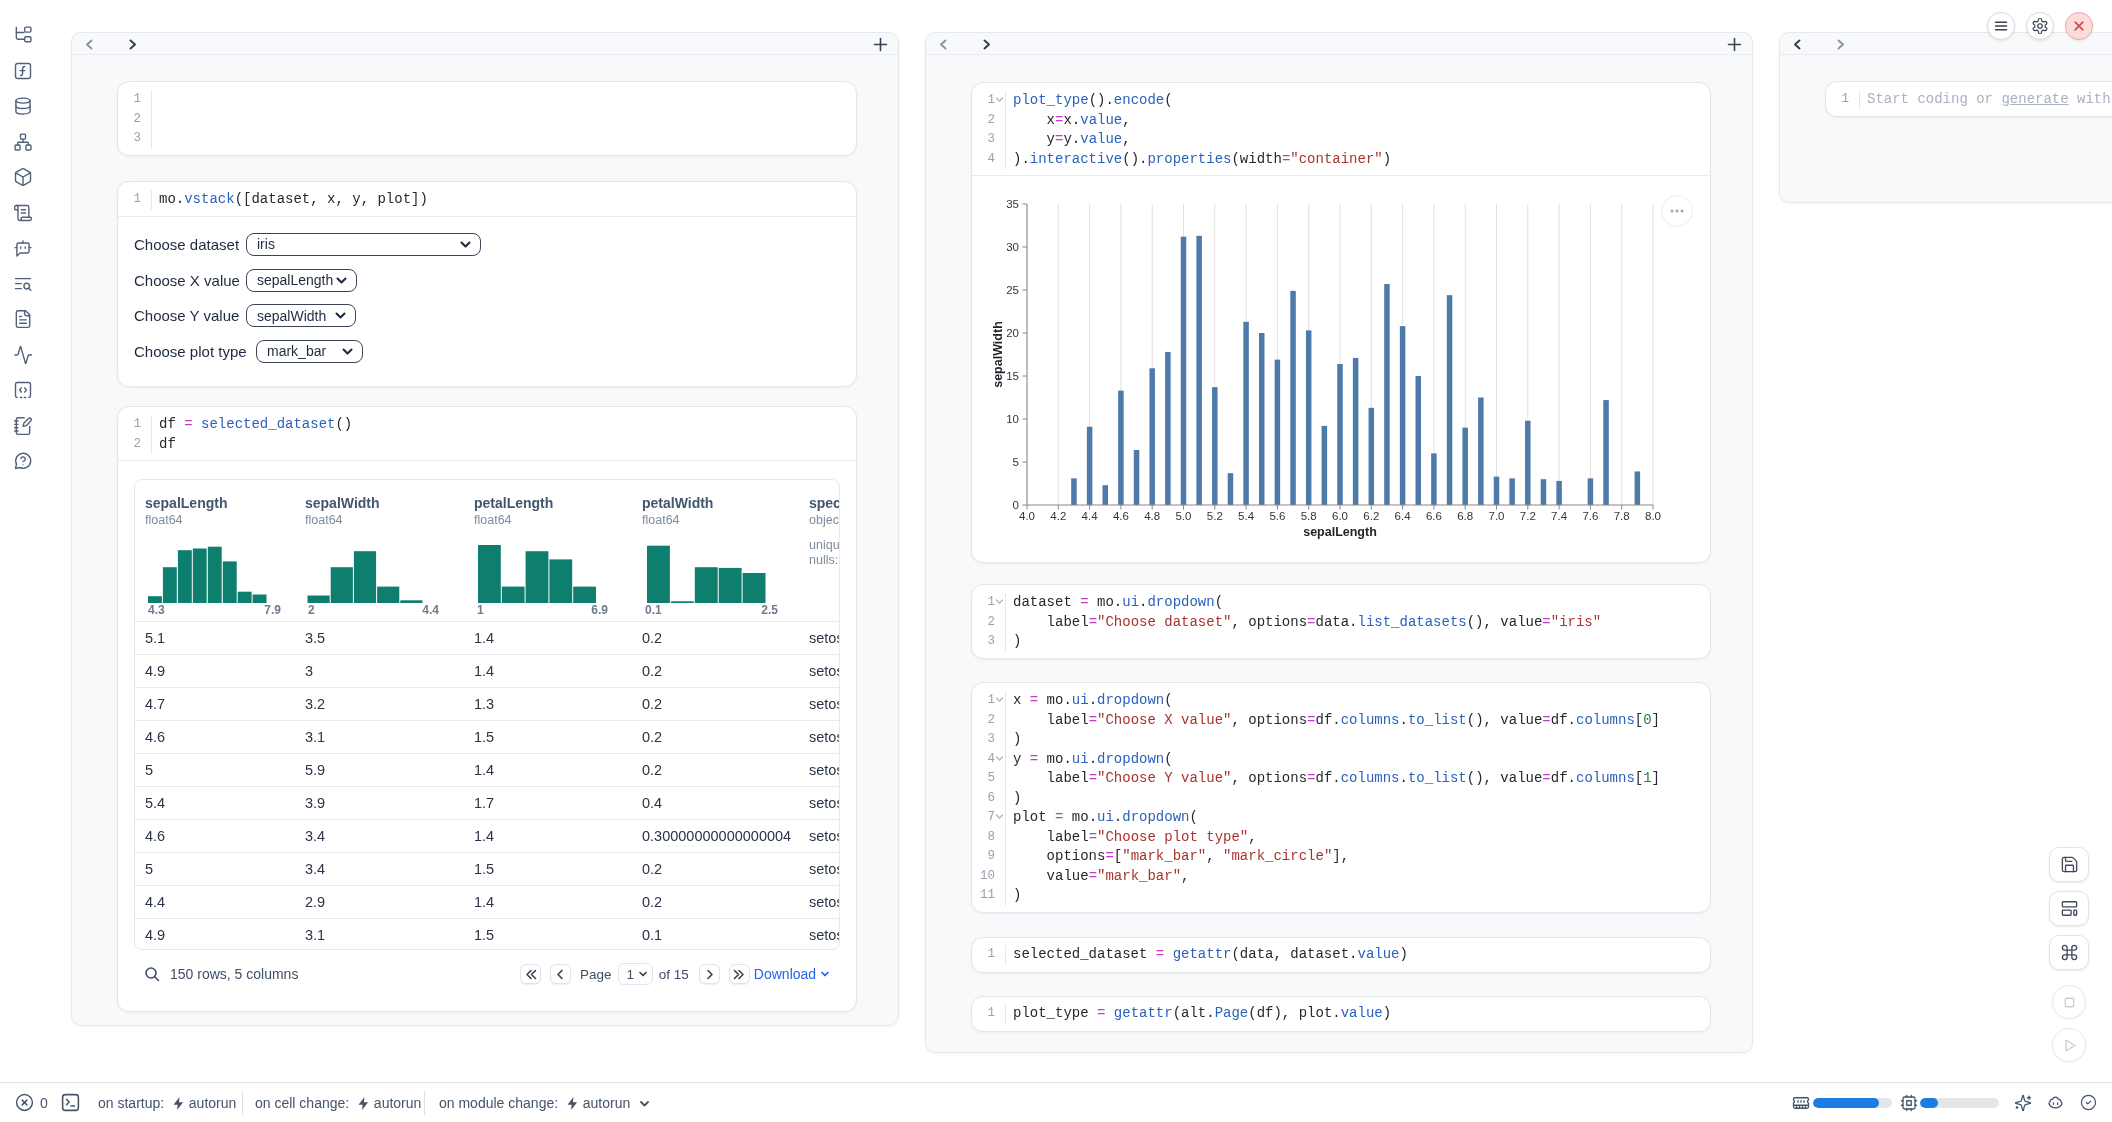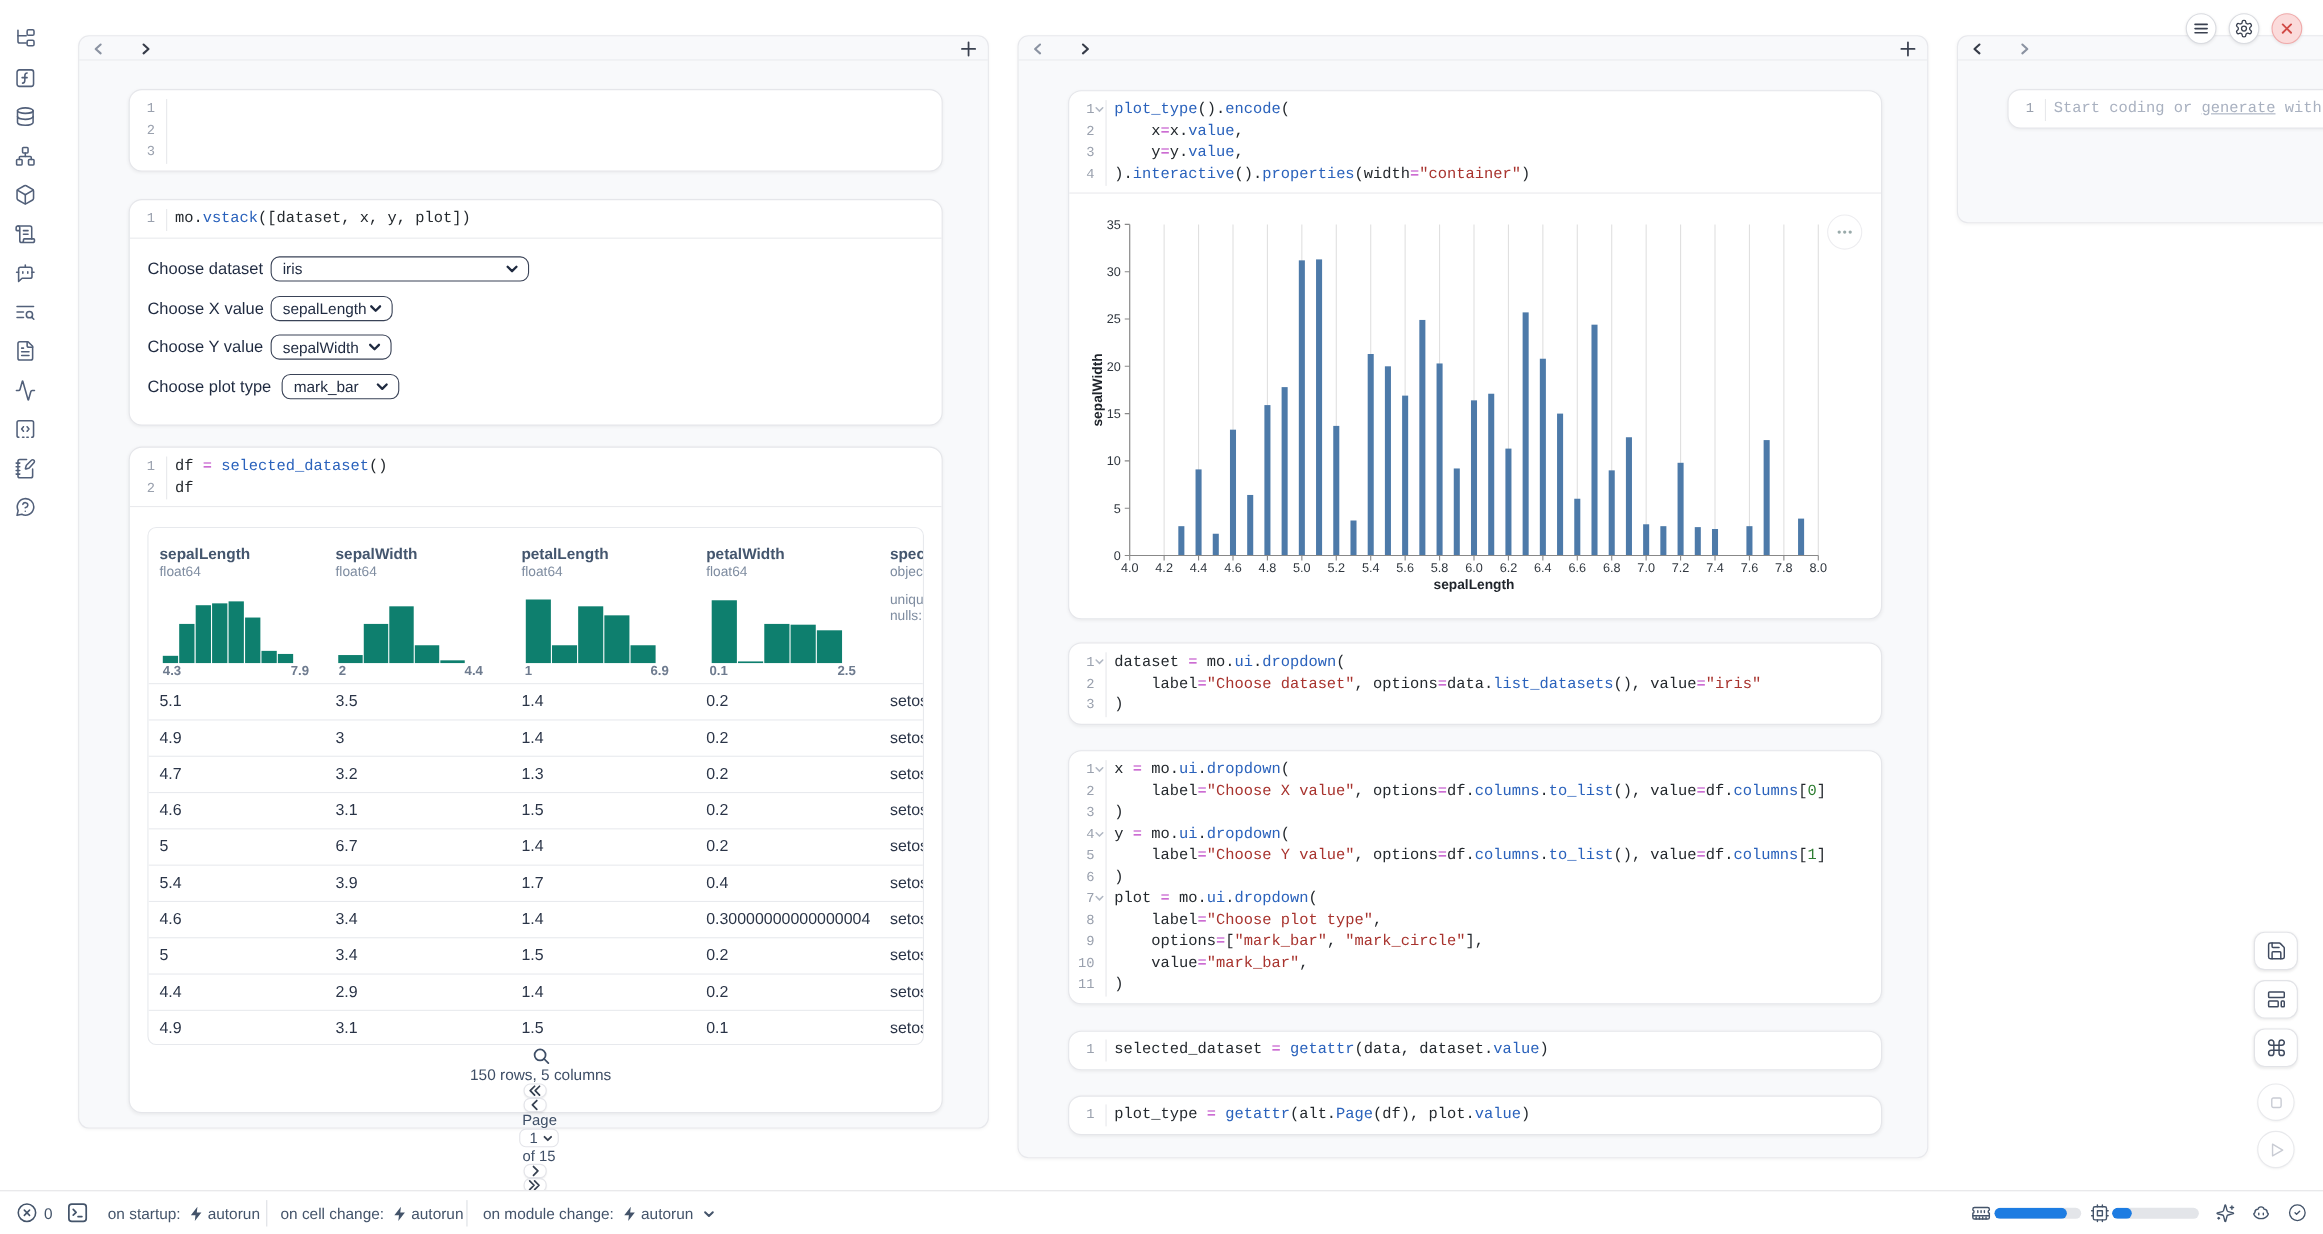--- a/index.html
+++ b/index.html
@@ -23,21 +23,21 @@
 .sel{display:inline-flex;align-items:center;justify-content:space-between;background:#fff;
   border:1.2px solid #3a4357;border-radius:8px;height:23px;font-size:14px;color:#1f2a40;
   padding:0 8px 0 10px;}
 .row-dd{position:absolute;display:flex;align-items:center;height:23px;}
 .tbl{position:absolute;background:#fff;border:1px solid #e7e9ed;border-radius:8px;overflow:hidden;}
 .thname{font-weight:bold;font-size:14px;color:#44566e;position:absolute;white-space:nowrap;}
 .thtype{font-size:12.5px;color:#7e8ca0;position:absolute;white-space:nowrap;}
 .axlab{font-size:12px;color:#6e7b8f;position:absolute;white-space:nowrap;font-weight:bold;}
 .trow{position:absolute;left:0;right:0;height:33px;border-top:1px solid #e8eaee;}
 .tcell{position:absolute;top:0;height:33px;line-height:33px;font-size:14.5px;color:#2a3447;white-space:nowrap;}
-.tfoot{position:absolute;left:0;right:0;display:flex;align-items:center;color:#3e4e66;font-size:14px;flex-direction:column;}
+.tfoot{position:absolute;left:0;right:0;display:flex;align-items:center;color:#3e4e66;font-size:14px;}
 .pgbtn{width:21px;height:20px;border:1px solid #e3e4e9;border-radius:6px;background:#fff;
   box-shadow:0 1px 1.5px rgba(0,0,0,.07);display:inline-flex;align-items:center;justify-content:center;margin-right:2px;}
 .circbtn{position:absolute;width:28px;height:28px;border-radius:50%;background:#fff;
   border:1px solid #d9dbe0;box-shadow:0 1px 3px rgba(0,0,0,.09);display:flex;align-items:center;justify-content:center;}
 .fltbtn{position:absolute;width:40px;height:35px;border-radius:10px;background:#fff;
   border:1px solid #e2e3e7;box-shadow:0 1px 2.5px rgba(0,0,0,.08);display:flex;align-items:center;justify-content:center;}
 .fltcirc{position:absolute;width:34px;height:34px;border-radius:50%;background:#fff;
   border:1px solid #e8e9ec;box-shadow:0 1px 2px rgba(0,0,0,.05);display:flex;align-items:center;justify-content:center;}
 .bbar{position:absolute;left:0;right:0;bottom:0;height:40px;background:#fff;border-top:1px solid #e4e4e7;}
 .bbit{position:absolute;display:flex;align-items:center;color:#44546a;font-size:14px;white-space:nowrap;}
@@ -338,21 +338,21 @@
           </div>
           <div class="trow" style="top:240px">
             <div class="tcell" style="left:10px">4.6</div>
             <div class="tcell" style="left:170px">3.1</div>
             <div class="tcell" style="left:339px">1.5</div>
             <div class="tcell" style="left:507px">0.2</div>
             <div class="tcell" style="left:674px">setosa</div>
           </div>
           <div class="trow" style="top:273px">
             <div class="tcell" style="left:10px">5</div>
-            <div class="tcell" style="left:170px">6.7</div>
+            <div class="tcell" style="left:170px">5.9</div>
             <div class="tcell" style="left:339px">1.4</div>
             <div class="tcell" style="left:507px">0.2</div>
             <div class="tcell" style="left:674px">setosa</div>
           </div>
           <div class="trow" style="top:306px">
             <div class="tcell" style="left:10px">5.4</div>
             <div class="tcell" style="left:170px">3.9</div>
             <div class="tcell" style="left:339px">1.7</div>
             <div class="tcell" style="left:507px">0.4</div>
             <div class="tcell" style="left:674px">setosa</div>

